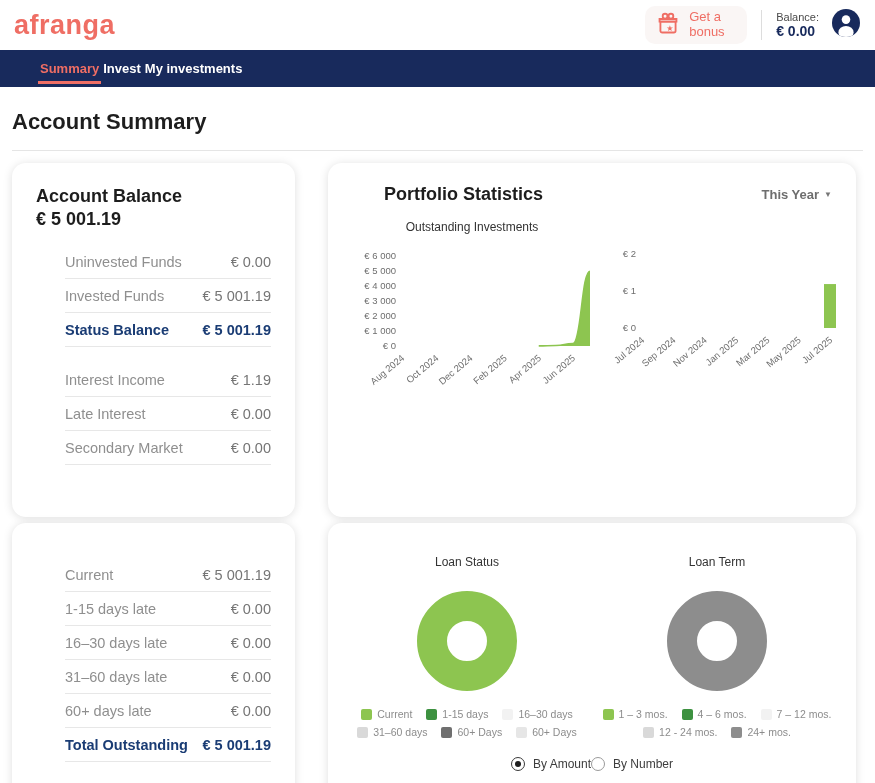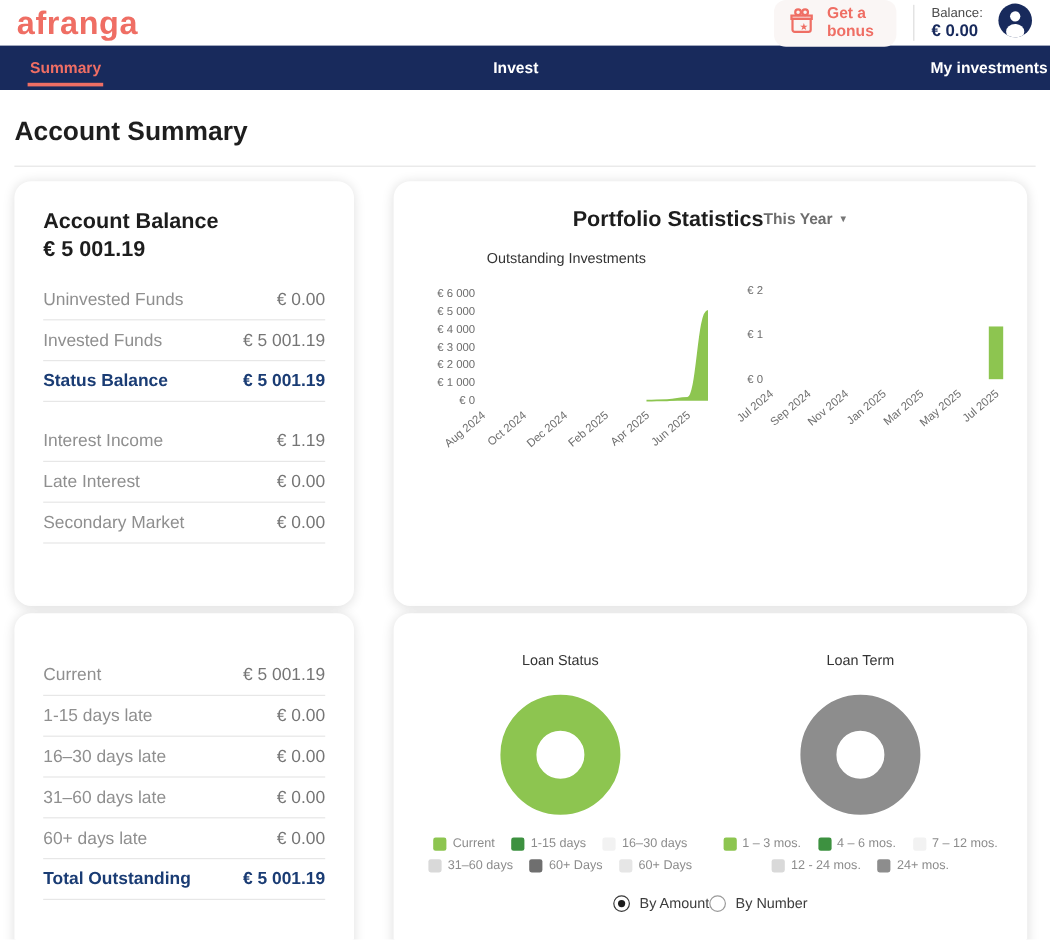--- a/index.html
+++ b/index.html
@@ -3,54 +3,54 @@
 <meta charset="utf-8">
 <style>
   * { margin:0; padding:0; box-sizing:border-box; }
   html,body { width:875px; height:783px; overflow:hidden; background:#fff;
     font-family:"Liberation Sans", sans-serif; }
   :root{
     --accent:#ef6e64; --navy:#182a5c; --navy-text:#1a3c74;
     --green:#8dc550; --green-dark:#3d9140; --gray-donut:#8d8d8d;
   }
   
-  .header{ height:38px; display:flex; align-items:center; justify-content:space-between; padding:0 14px; background:#fff;}
+  .header{ height:50px; display:flex; align-items:center; justify-content:space-between; padding:0 14px; background:#fff;}
   .logo{ font-size:27px; font-weight:700; color:var(--accent); letter-spacing:.5px; cursor:pointer;}
   .hdr-right{ display:flex; align-items:center; }
   .bonus-pill{ display:flex; align-items:center; gap:8px; background:#faf6f5; border-radius:10px; padding:4px 10px; cursor:pointer;}
-  .bonus-label{ color:var(--accent); font-weight:700; font-size:13px; line-height:1.15; width:48px;}
+  .bonus-label{ color:var(--accent); font-weight:400; font-size:13px; line-height:1.15; width:48px;}
   .hdr-divider{ width:1px; height:30px; background:#ddd; margin:0 14px; }
   .balance-block{ margin-right:12px; }
   .balance-caption{ font-size:11px; color:#4a4a4a; }
   .balance-value{ font-size:14px; font-weight:700; color:var(--navy); }
   
-  .navbar{ height:37px; background:var(--navy); display:flex; align-items:stretch; padding-left:23px; justify-content:space-between;}
+  .navbar{ height:37px; background:var(--navy); display:flex; align-items:stretch; padding-left:38px; }
   .tab{ display:flex; align-items:center; color:#fff; font-size:13px; font-weight:700; position:relative; cursor:pointer; padding:0 2px;}
   .tab.active{ color:var(--accent); }
   .tab.active::after{ content:""; position:absolute; left:0; right:0; bottom:3px; height:3px; background:var(--accent);}
   
   .main{ padding:0 12px; }
   .page-title{ margin-top:22px; font-size:22px; font-weight:700; color:#1e1e1e; }
   .page-divider{ border-bottom:1px solid #e5e5e5; margin-top:15px; }
   .grid{ display:grid; grid-template-columns:283px 528px; column-gap:33px; row-gap:6px; margin-top:12px; align-items:start;}
   .card{ background:#fff; border-radius:14px; box-shadow:0 1px 10px rgba(0,0,0,.13); }
   .card-sm{ padding:22px 24px; height:354px; }
   .card-lg{ padding:20px 24px; height:354px; }
   .card-sm2{ padding:22px 24px; height:420px; }
   .card-lg2{ padding:32px 14px 20px; height:420px; }
   .card-title{ font-size:18px; font-weight:700; color:#1d1d1d; line-height:1.3; }
   
   .rows{ margin-top:13px; }
-  .krow{ display:flex; justify-content:space-between; align-items:flex-start; padding:9px 0 8px; border-bottom:1px solid #e7e7e7; font-size:14.5px;}
+  .krow{ display:flex; justify-content:space-between; align-items:flex-start; padding:9px 0 8px; border-bottom:1px solid #e7e7e7; font-size:14.5px;margin-left:29px;}
   .krow .kl{ color:#8f8f8f; }
   .krow .kv{ color:#757575; }
   .krow.emph .kl,.krow.emph .kv{ color:var(--navy-text); font-weight:700; }
   .krow.gap{ margin-top:16px; }
   
-  .pf-head{ display:flex; justify-content:center; align-items:center; }
+  .pf-head{ display:flex; justify-content:space-between; align-items:center;margin-left:32px; }
   .range-sel{ font-size:13px; color:#6e6e6e; cursor:pointer; display:flex; align-items:center; gap:5px;font-weight:bold;}
   .caret{ font-size:8px; color:#777; }
   .charts-row{ display:flex; margin-top:14px; }
   .chart-block{ width:50%; text-align:center; }
   .chart-subtitle{ font-size:12px; color:#333; margin-bottom:4px; }
   
   .donut-wrap{ margin-top:20px; }
   .legend{ display:flex; flex-wrap:wrap; justify-content:center; max-width:252px; margin:8px auto 0; }
   .lg-item{ display:inline-flex; align-items:center; margin:3px 7px; }
   .lg-swatch{ width:11px; height:11px; border-radius:2px; display:inline-block; }

